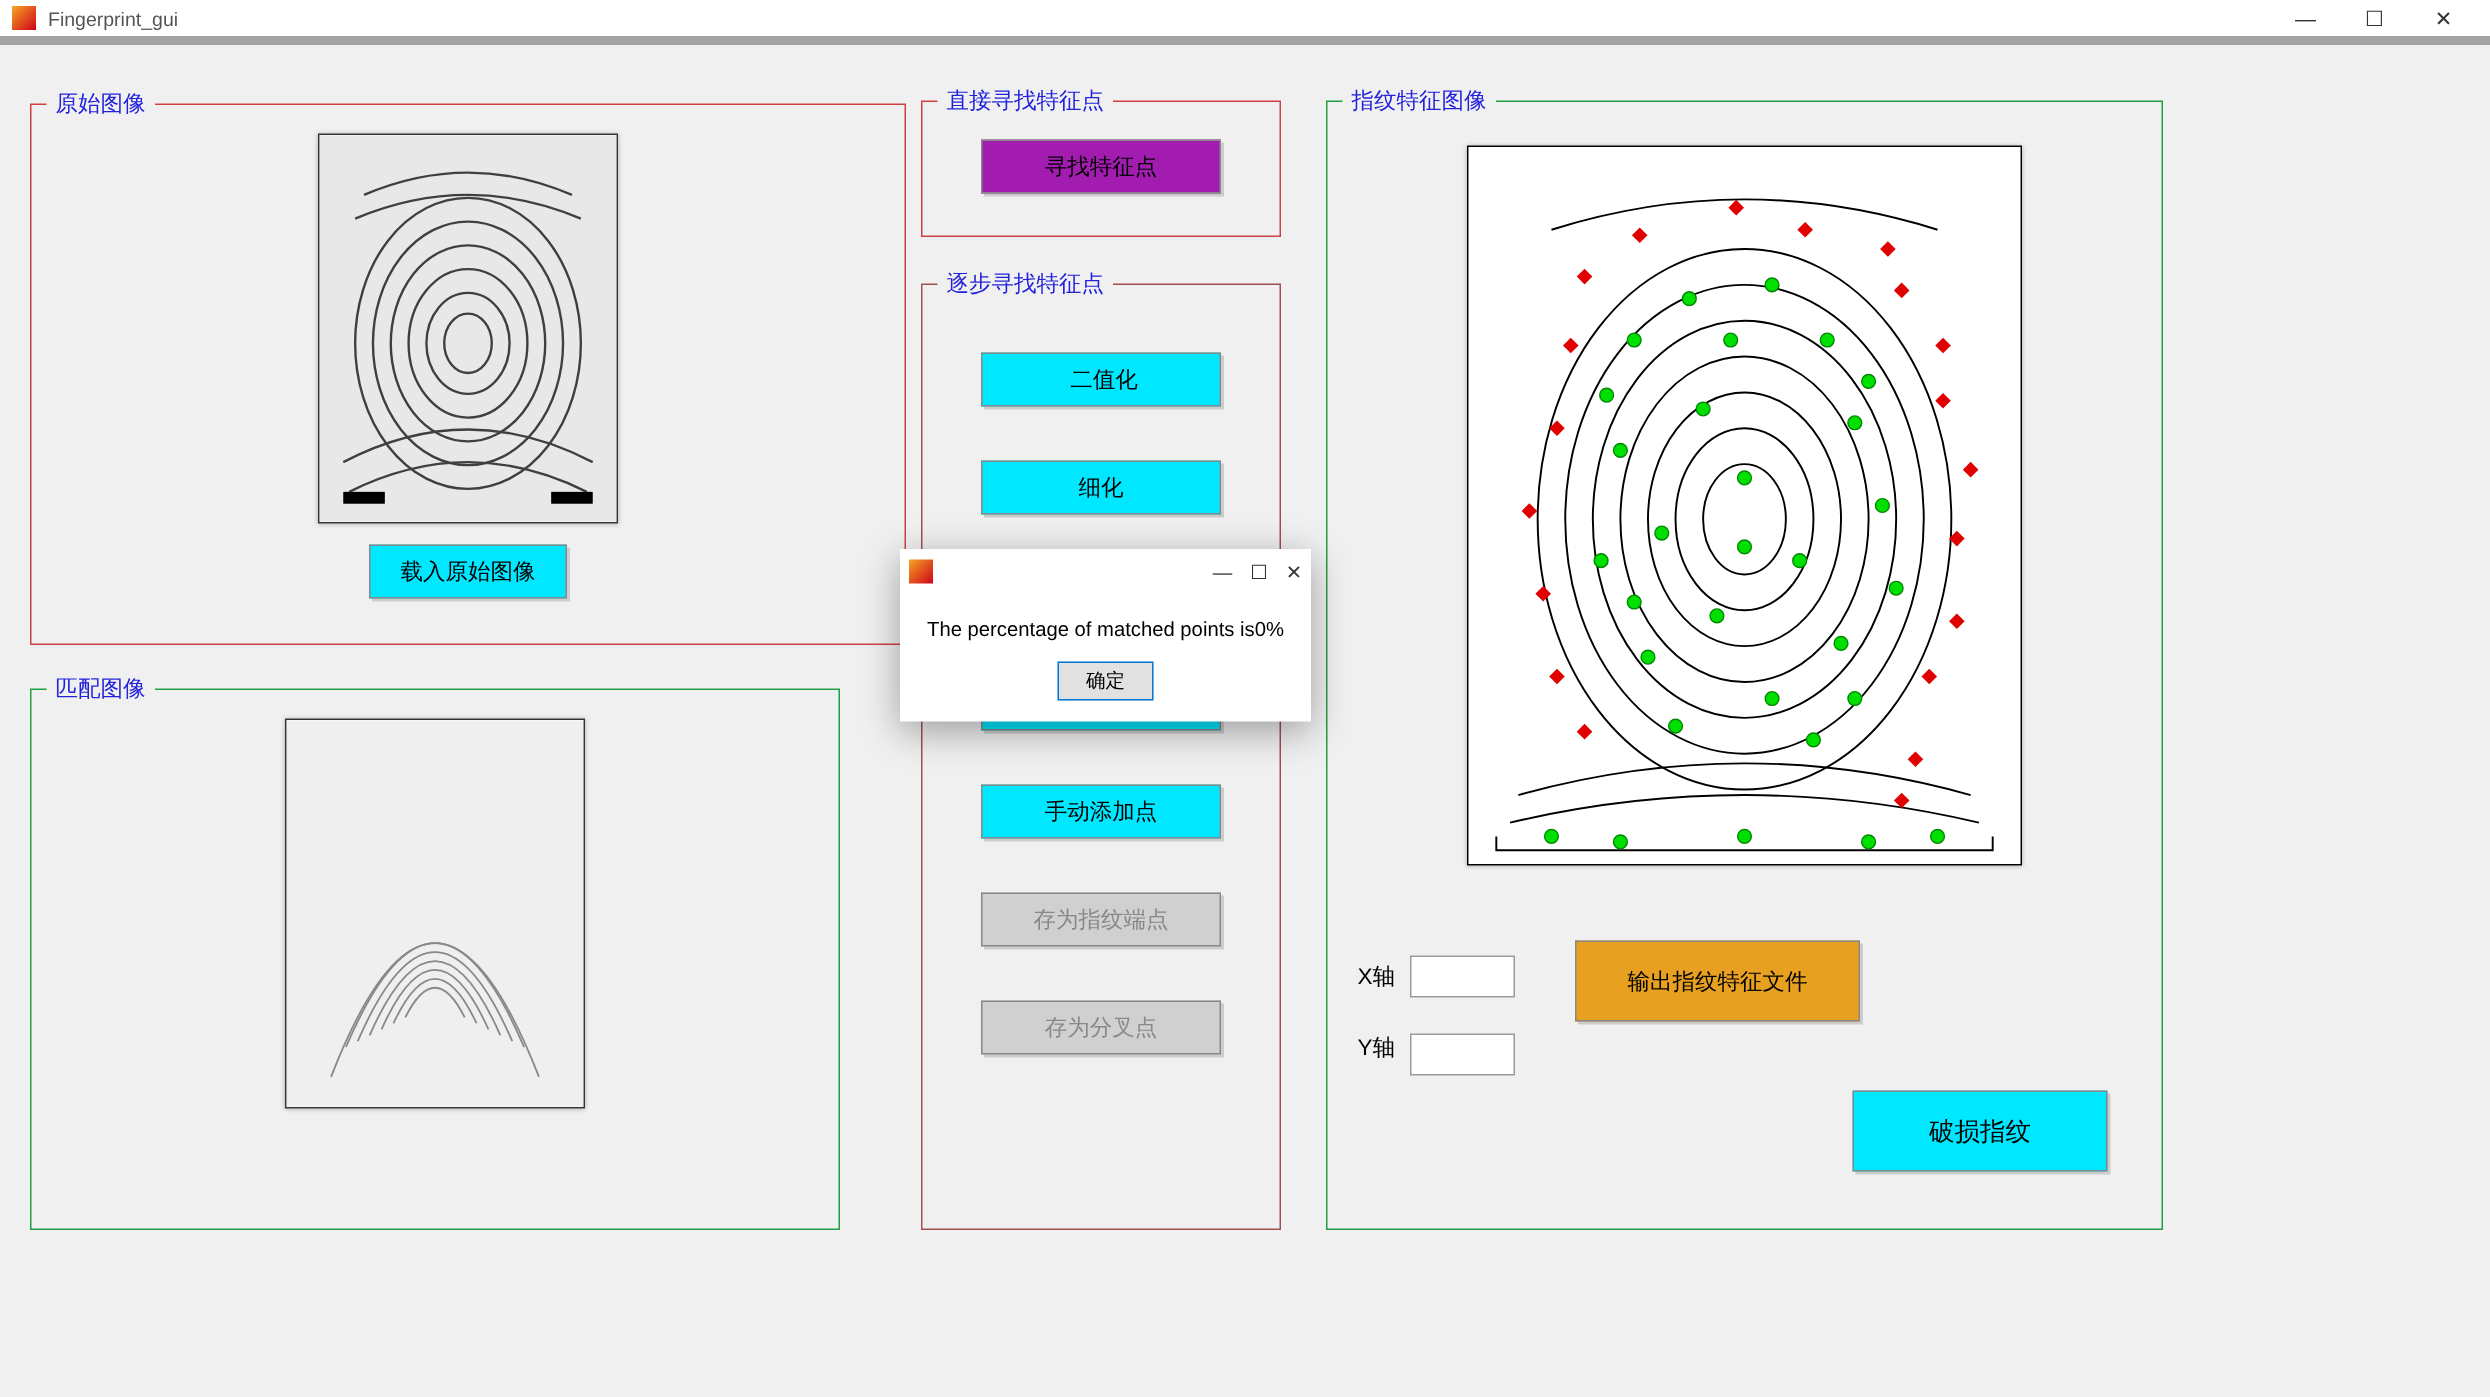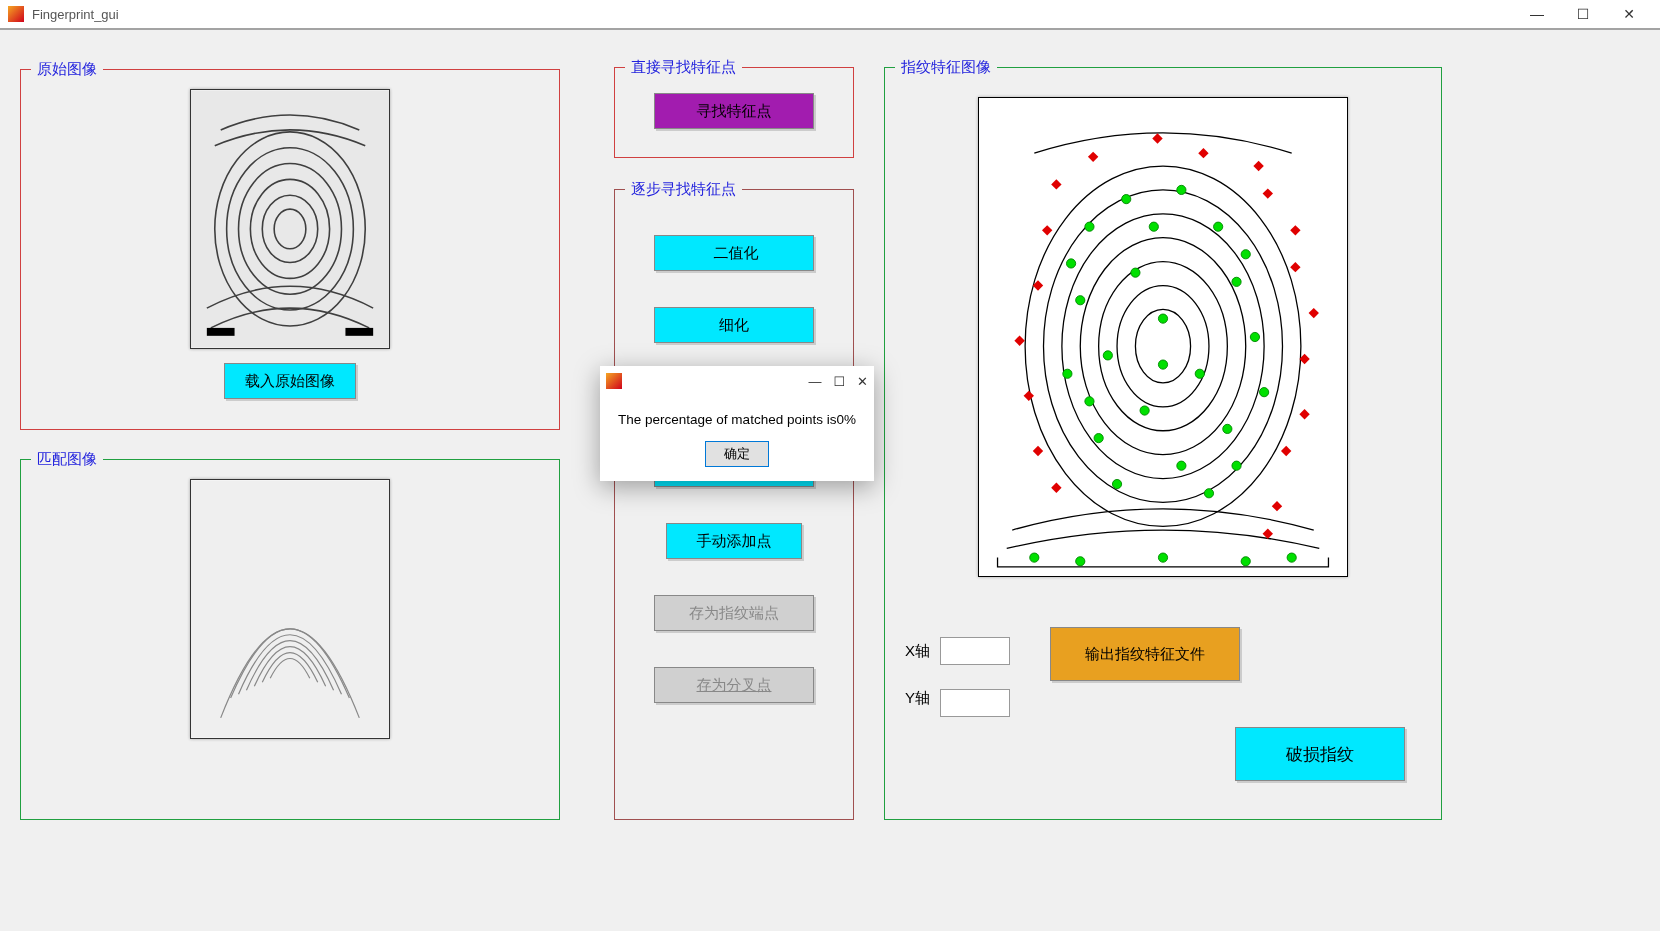--- a/index.html
+++ b/index.html
@@ -10,21 +10,21 @@
   height: 931px;
   overflow: hidden;
   position: relative;
 }
 .titlebar {
   height: 30px;
   background: #fff;
   display: flex;
   align-items: center;
   padding: 0 8px;
-  border-bottom: 2px solid #a3a3a3;
+  border-bottom: 6px solid #a3a3a3;
 }
 .titlebar .app-icon {
   width: 16px; height: 16px;
   background: linear-gradient(135deg,#f5a623,#d0021b);
   margin-right: 8px;
   display:inline-block;
 }
 .titlebar .title { font-size: 13px; color:#555; flex:1; }
 .titlebar .winbtn {
   width: 46px; height: 30px;
@@ -126,21 +126,21 @@
 <div class="titlebar">
   <span class="app-icon"></span>
   <span class="title">Fingerprint_gui</span>
   <div class="winbtn">—</div>
   <div class="winbtn">☐</div>
   <div class="winbtn">✕</div>
 </div>
 
 <div class="main">
 
-  <fieldset style="left:20px; top:30px; width:540px; height:370px; border-color:#d04040;">
+  <fieldset style="left:20px; top:30px; width:584px; height:370px; border-color:#d04040;">
     <legend>原始图像</legend>
     <div class="img-frame" style="width:200px; height:260px; margin:0 auto;">
       <svg class="fp-svg" viewBox="0 0 100 130">
         <rect x="0" y="0" width="100" height="130" fill="#e8e8e8"></rect>
         <g stroke="#222" stroke-width="0.8" fill="none" opacity="0.85">
           <ellipse cx="50" cy="70" rx="8" ry="10"></ellipse>
           <ellipse cx="50" cy="70" rx="14" ry="17"></ellipse>
           <ellipse cx="50" cy="70" rx="20" ry="25"></ellipse>
           <ellipse cx="50" cy="70" rx="26" ry="33"></ellipse>
           <ellipse cx="50" cy="70" rx="32" ry="41"></ellipse>
@@ -184,23 +184,23 @@
     </div>
   </fieldset>
 
   <fieldset style="left:614px; top:150px; width:240px; height:640px; border-color:#a05050;">
     <legend>逐步寻找特征点</legend>
     <div style="display:flex; flex-direction:column; align-items:center; gap:36px; margin-top:26px;">
       <button class="btn" style="width:160px;padding-left:24px;">二值化</button>
       <button class="btn" style="width:160px;">细化</button>
       <button class="btn" style="width:160px;">指纹方向场</button>
       <button class="btn" style="width:160px;">删除错误点</button>
-      <button class="btn" style="width:136px;">手动添加点</button>
+      <button class="btn" style="width:160px;">手动添加点</button>
       <button class="btn grey" style="width:160px;">存为指纹端点</button>
-      <button class="btn grey" style="width:160px;text-decoration:underline;">存为分叉点</button>
+      <button class="btn grey" style="width:160px;">存为分叉点</button>
     </div>
   </fieldset>
 
   <fieldset style="left:884px; top:28px; width:558px; height:762px; border-color:#20a040;">
     <legend>指纹特征图像</legend>
 
     <div class="img-frame" style="width:370px; height:480px; margin:10px auto 0; border:1px solid #000;">
       <svg class="fp-svg" viewBox="0 0 200 260">
         <rect x="0" y="0" width="200" height="260" fill="#fff"></rect>
         <g stroke="#000" stroke-width="0.7" fill="none">

